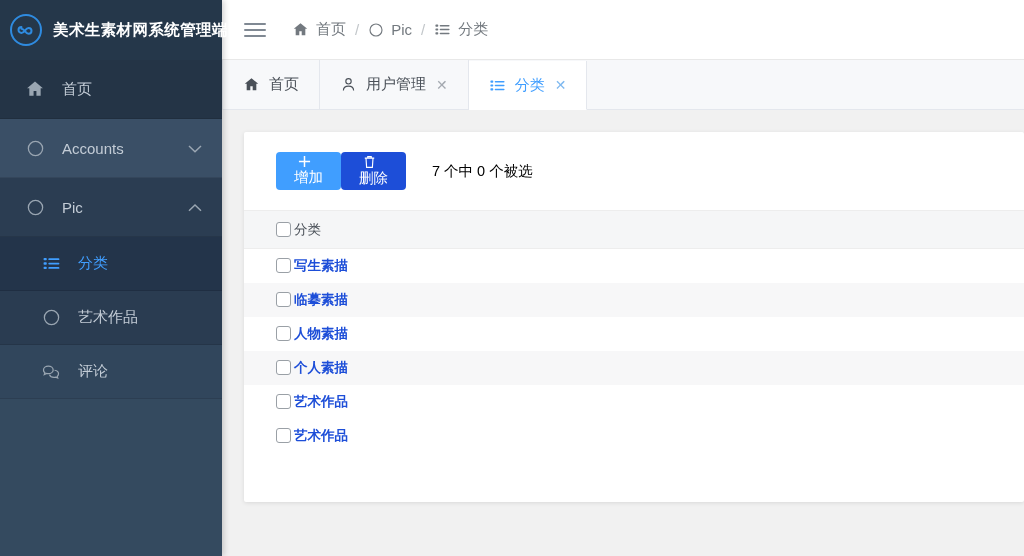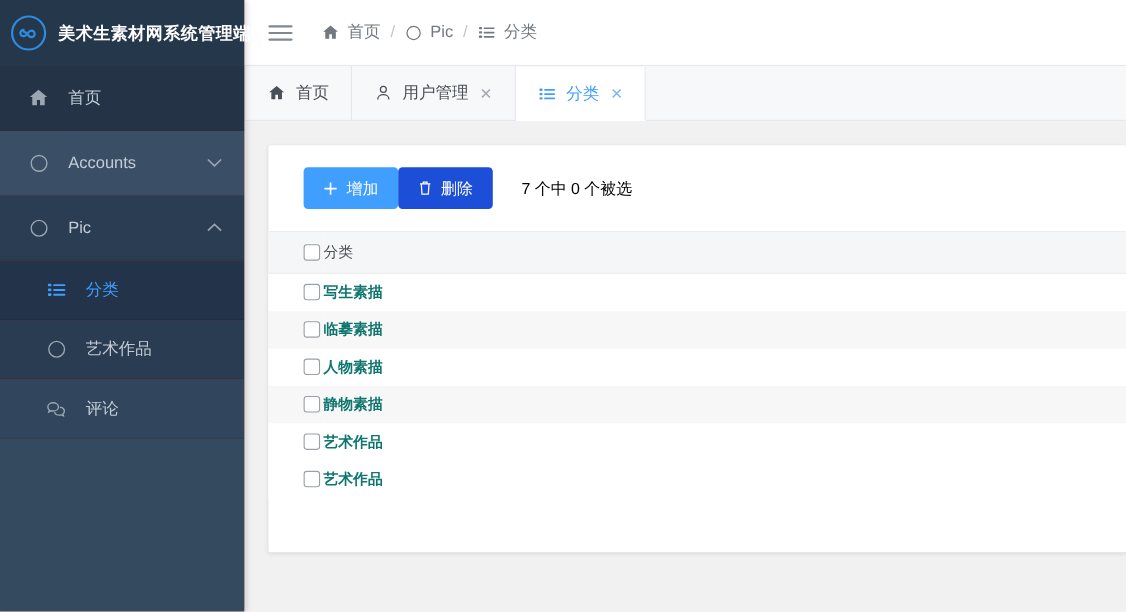--- a/index.html
+++ b/index.html
@@ -7,21 +7,21 @@
     width: 1024px; height: 556px;
     font-family: "Liberation Sans", "DejaVu Sans", sans-serif;
     overflow: hidden;
     background: #f1f1f1;
   }
   .app { display: flex; width: 1024px; height: 556px; }
 
   
   .sidebar {
     width: 222px; min-width: 222px; height: 556px;
-    background: #b91c1c;
+    background: #0f172a;
     display: flex; flex-direction: column;
     position: relative; z-index: 5;
     box-shadow: 2px 0 6px rgba(0,0,0,0.18);
   }
   .brand {
     height: 60px; background: #25374a;
     display: flex; align-items: center; padding-left: 10px;
     flex: 0 0 60px;
   }
   .logo {
@@ -111,41 +111,42 @@
     background: #ffffff; border-radius: 2px;
     box-shadow: 0 1px 4px rgba(0,0,0,0.10);
     min-height: 370px; width: 100%;
   }
   .toolbar { display: flex; align-items: center; padding: 20px 0 20px 32px; }
   .btn {
     display: inline-flex; align-items: center; justify-content: center;
     height: 38px; padding: 0 18px; border: none; border-radius: 4px;
     font-size: 14.5px; color: #fff; cursor: pointer;
     font-family: inherit;
+    flex-direction: column;
   }
   .btn .ico { margin-right: 8px; display: flex; align-items: center; }
   .btn-add { background: #409eff; }
   .btn-del { background: #1d4ed8; }
   .sel-info { margin-left: 26px; font-size: 14.5px; color: #000000; }
 
   table.grid { width: 100%; border-collapse: collapse; table-layout: fixed; }
   table.grid th {
     background: #f5f6f7; height: 38px;
     font-size: 13.5px; font-weight: normal; color: #4a5058;
     text-align: left; border-top: 1px solid #ededed; border-bottom: 1px solid #ededed;
   }
   table.grid td { height: 34px; font-size: 13.5px; }
   .c-check { width: 50px; padding-left: 32px; }
   .cbox {
     width: 15px; height: 15px; border: 1px solid #9aa0a6;
     border-radius: 3px; background: #fff; display: block; cursor: pointer;
   }
   tr.row-odd td { background: #ffffff; }
   tr.row-even td { background: #f7f7f8; }
-  .link { color: #0f766e; font-weight: bold; cursor: pointer; font-size: 13.5px; text-align: center; }
+  .link { color: #1d4ed8; font-weight: bold; cursor: pointer; font-size: 13.5px; text-align: center; }
   .card-foot { height: 40px; }
 </style>
 </head>
 <body>
 
 <div class="app">
 
   <aside class="sidebar">
 
     <div class="brand">
@@ -359,21 +360,21 @@
             <tr class="row-odd">
               <td class="c-check">
                   <span class="cbox"></span>
                 </td>
               <td><span class="link">人物素描</span></td>
             </tr>
             <tr class="row-even">
               <td class="c-check">
                   <span class="cbox"></span>
                 </td>
-              <td><span class="link">静物素描</span></td>
+              <td><span class="link">个人素描</span></td>
             </tr>
             <tr class="row-odd">
               <td class="c-check">
                   <span class="cbox"></span>
                 </td>
               <td><span class="link">艺术作品</span></td>
             </tr>
             <tr class="row-odd">
               <td class="c-check">
                   <span class="cbox"></span>

